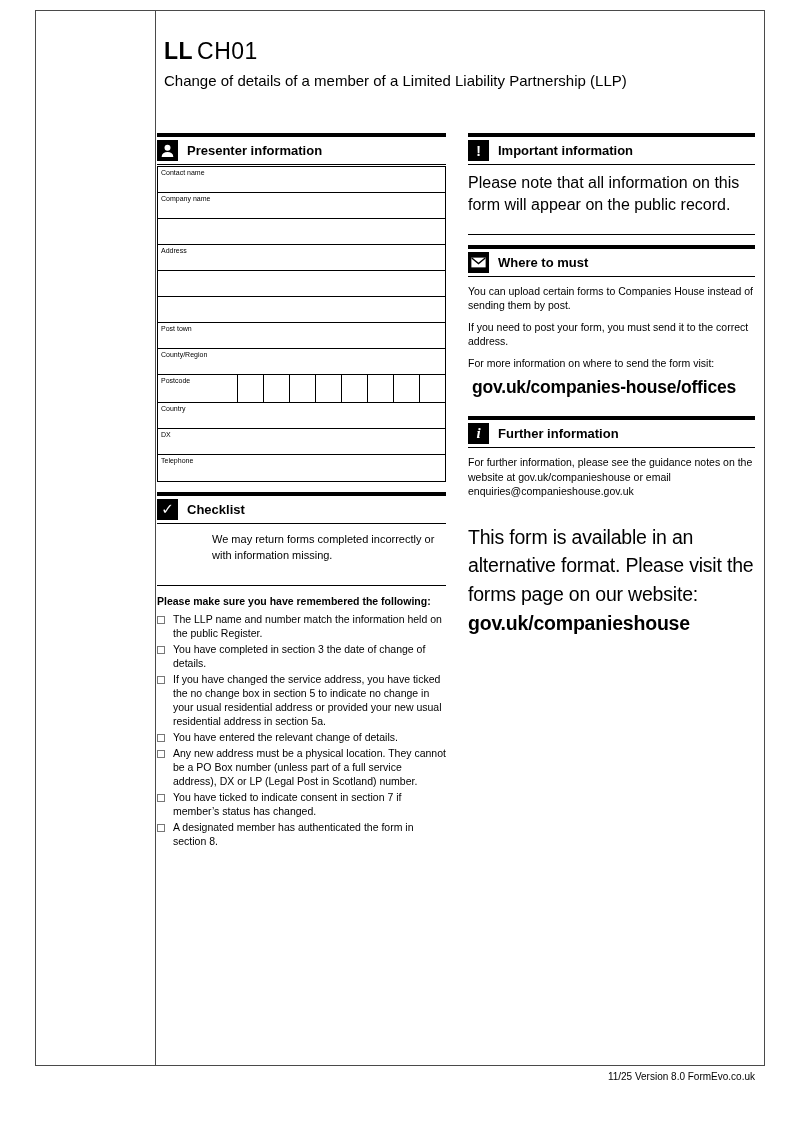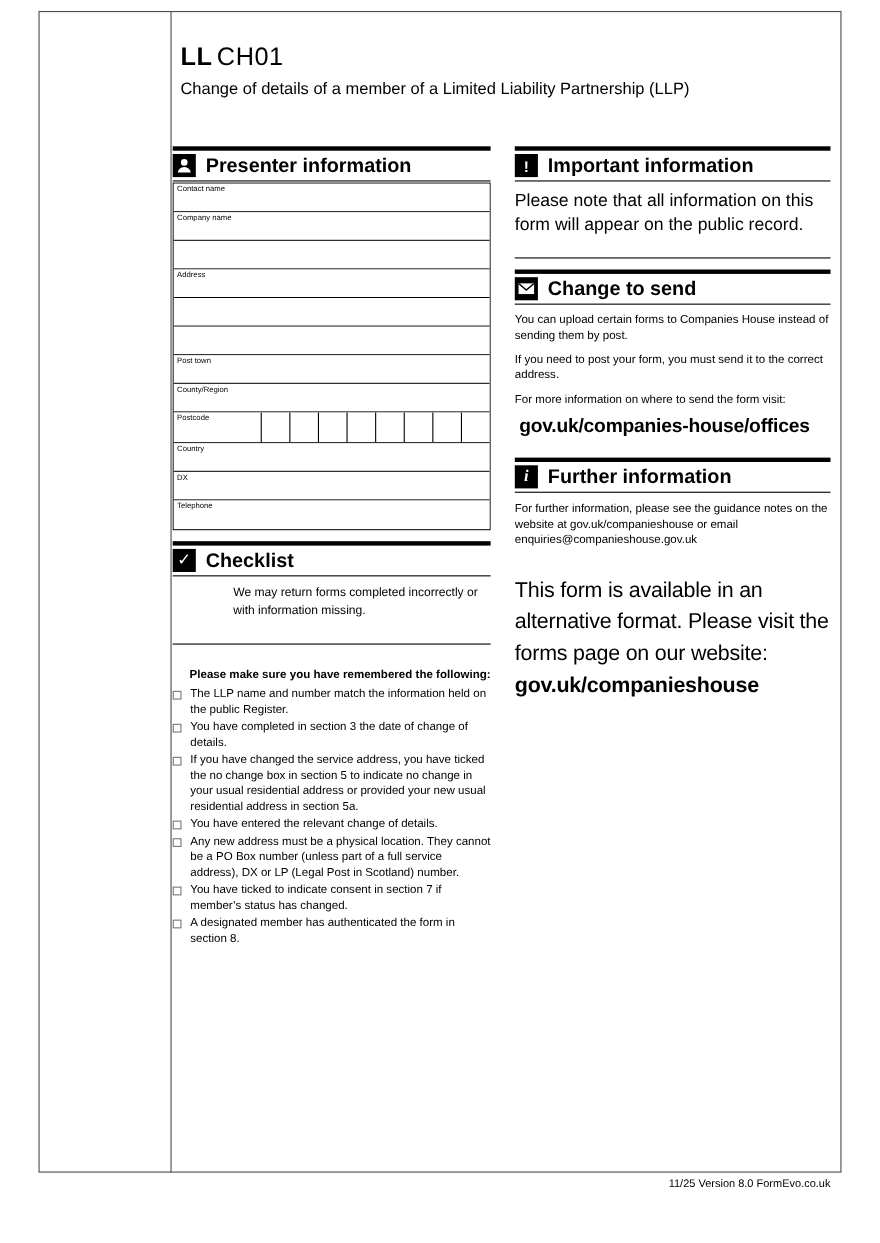--- a/index.html
+++ b/index.html
@@ -23,38 +23,38 @@
 
   .sec-bar { height:4px; background:#000; }
   .sec-row { display:flex; align-items:center; gap:9px; padding:3px 0; }
   .sec-icon {
     width:21px; height:21px; background:#000; color:#fff; flex:0 0 21px;
     display:flex; align-items:center; justify-content:center;
     font-weight:bold; font-size:14px; line-height:1;
   }
   .sec-icon.check { font-family:"DejaVu Sans", sans-serif; font-size:15px; }
   .sec-icon.info  { font-family:"Liberation Serif", serif; font-style:italic; font-size:15px; }
-  .sec-title { font-weight:bold; font-size:18px;text-align:center; }
+  .sec-title { font-weight:bold; font-size:13px;text-align:center; }
   .sec-underline { height:1px; background:#000; }
 
   .body-text { font-size:10.5px; line-height:1.38; margin:7px 0 12px; }
   .note { font-weight:normal; font-size:16px; line-height:1.4; margin:7px 0 17px; }
   .thin-rule { height:1px; background:#000; }
 
   .fields { border:1px solid #000; margin-top:1px; }
   .field-row { position:relative; height:26px; border-bottom:1px solid #000; background:#fff; }
   .field-row:last-child { border-bottom:none; }
   .field-label { position:absolute; top:2px; left:3px; font-size:7px; }
   .pc-row { height:28px; }
   .pc-boxes { position:absolute; right:0; top:0; bottom:0; display:flex; }
   .pc-box { width:26px; border-left:1px solid #000; }
 
   .checklist-sec { margin-top:10px; }
   .warn { font-weight:normal; font-size:11px; line-height:1.42; margin:8px 10px 22px;padding-left:45px; }
-  .instruction { font-weight:bold; font-size:10.5px; line-height:1.35; margin:20px 0 5px;text-align:right; }
+  .instruction { font-weight:bold; font-size:10.5px; line-height:1.35; margin:8px 0 5px; }
   .chk-item { display:flex; gap:8px; font-size:10.5px; line-height:1.33; margin-bottom:2px; }
   .chk-box { flex:0 0 8px; width:8px; height:8px; border:1px solid #777; margin-top:3px; background:#fff; }
 
   .wts-sec { margin-top:10px; }
   .fi-sec  { margin-top:18px; }
   .para { font-size:10.5px; line-height:1.38; margin:7px 0; }
   .big-url { font-size:17.5px; font-weight:bold; margin:6px 4px 2px; letter-spacing:-0.2px; }
   .alt-block { margin-top:24px; font-size:19.5px; line-height:1.47; letter-spacing:-0.2px; }
   .alt-url { font-weight:bold; }
 
@@ -191,21 +191,21 @@
 
   <section class="wts-sec">
     <div class="sec-bar"></div>
     <div class="sec-row">
       <span class="sec-icon">
         <svg width="15" height="11" viewBox="0 0 20 14" aria-hidden="true">
           <rect x="0.5" y="0.5" width="19" height="13" fill="#fff"></rect>
           <path d="M1 1 L10 8.5 L19 1" stroke="#000" stroke-width="1.8" fill="none"></path>
         </svg>
       </span>
-      <span class="sec-title">Change to send</span>
+      <span class="sec-title">Where to must</span>
     </div>
     <div class="sec-underline"></div>
     <p class="para">You can upload certain forms to Companies House instead of sending them by post.</p>
     <p class="para">If you need to post your form, you must send it to the correct address.</p>
     <p class="para">For more information on where to send the form visit:</p>
     <div class="big-url">gov.uk/companies-house/offices</div>
   </section>
 
   <section class="fi-sec">
     <div class="sec-bar"></div>

